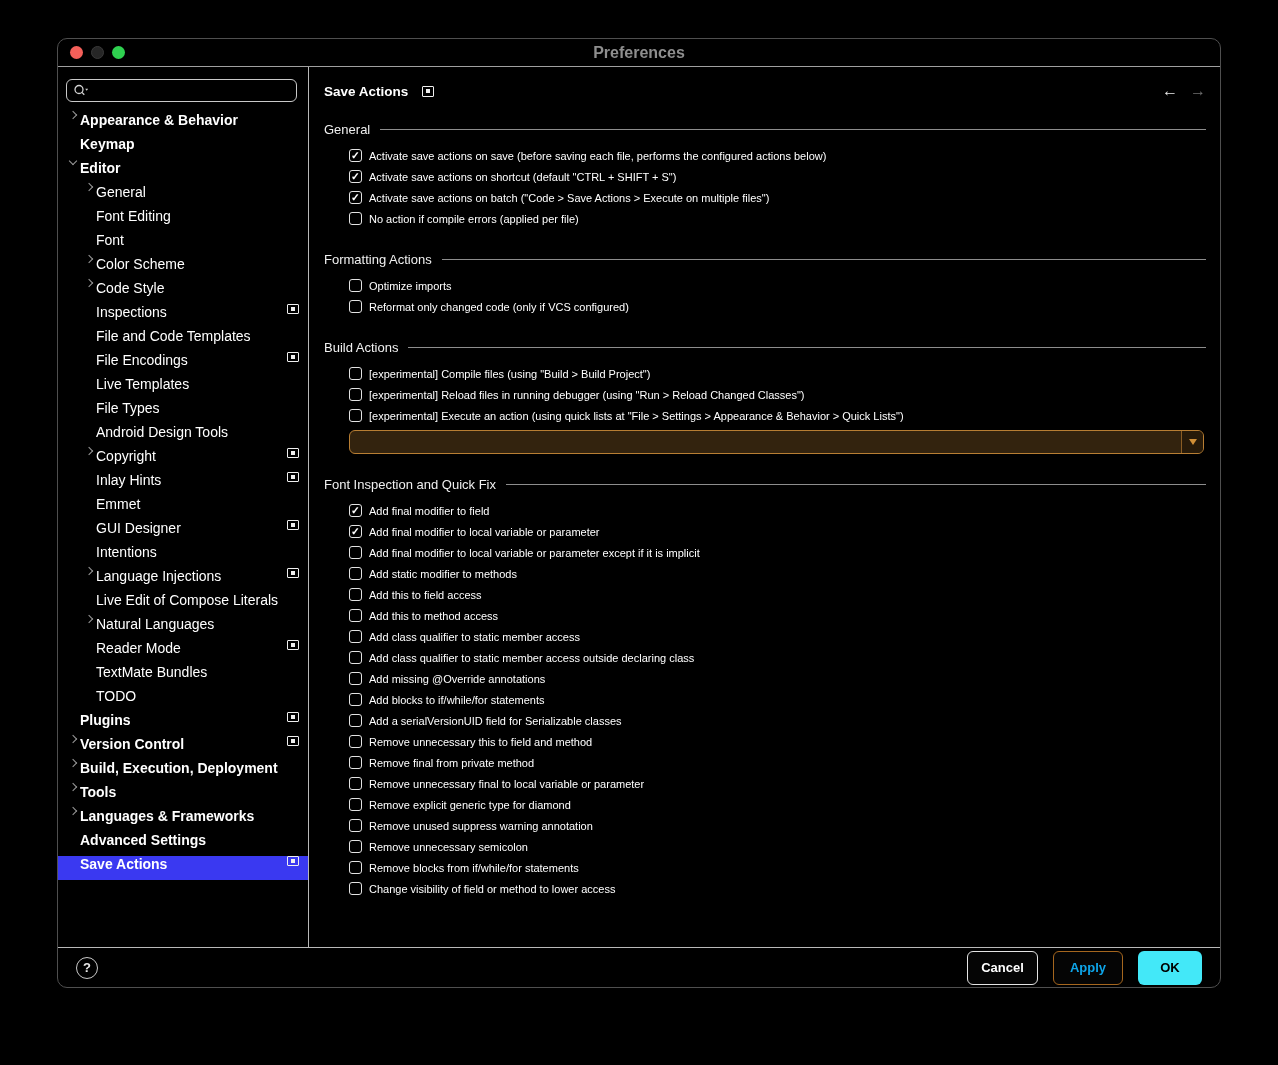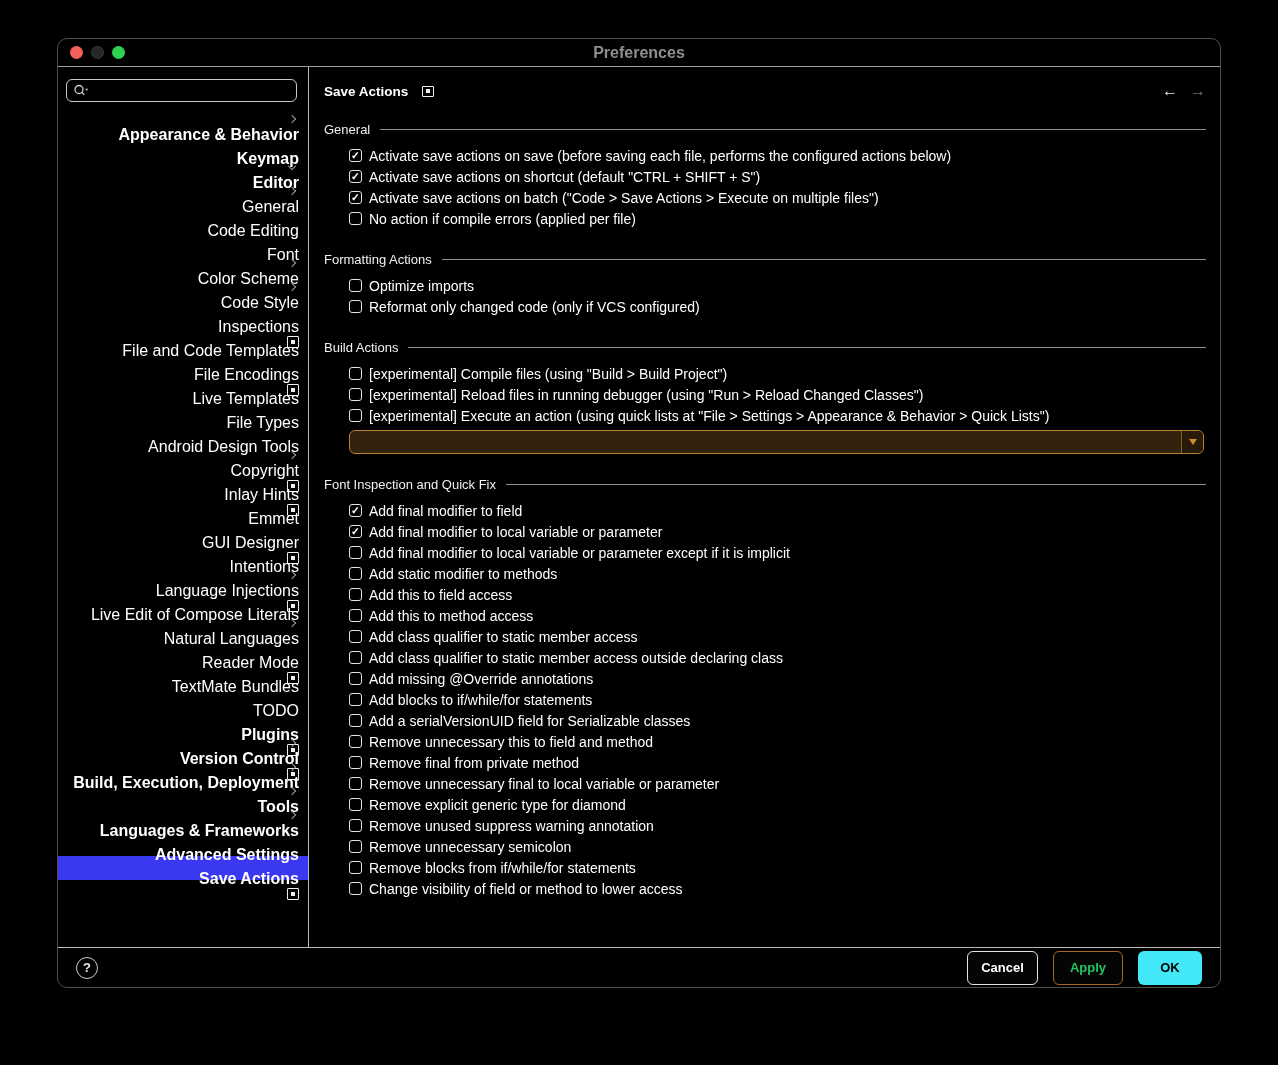--- a/index.html
+++ b/index.html
@@ -21,21 +21,21 @@
   .content { flex:1 1 auto; display:flex; min-height:0; }
   .sidebar { width:251px; flex:0 0 251px; border-right:1px solid #b9b9b9; padding-top:12px; overflow:hidden; }
   .searchbox {
     margin:0 11px 10px 8px; height:23px; border:1px solid #c9c9c9; border-radius:6px;
     display:flex; align-items:center; padding:0 6px; background:#000;
   }
   .search-glyph { display:flex; align-items:center; color:#cfcfcf; }
   .search-glyph svg { display:block; }
   .searchbox input { background:transparent; border:none; outline:none; color:#fff; font-size:12px; width:100%; margin-left:4px; font-family:"Liberation Sans", sans-serif; }
   .tree { margin-top:6px; }
-  .tree-row { height:24px; display:flex; align-items:flex-end; color:#fff; font-size:16px; cursor:default; padding-right:9px;flex-direction:column; }
+  .tree-row { height:24px; display:flex; align-items:flex-start; color:#fff; font-size:14px; cursor:default; padding-right:9px; }
   .tree-row.selected { background:#3a39f1; }
   .tree-row .chev-cell { width:14px; flex:0 0 14px; display:flex; align-items:center; justify-content:center; }
   .chev { width:6px; height:6px; border-right:1.6px solid #9b9b9b; border-bottom:1.6px solid #9b9b9b; }
   .chev.right { transform:rotate(-45deg); }
   .chev.down  { transform:rotate(45deg); margin-top:-2px; }
   .tree-label { white-space:nowrap; }
   .tree-label.bold { font-weight:bold; }
   .tree-spacer { flex:1 1 auto; }
   .editbox-icon { width:12px; height:10px; border:1px solid #efefef; border-radius:1px; display:flex; align-items:center; justify-content:center; flex:0 0 12px; }
   .editbox-icon .inner { width:4px; height:4px; background:#efefef; }
@@ -48,36 +48,36 @@
   .nav-back { color:#e9e9e9; } .nav-fwd { color:#6f6f6f; }
   .section { margin-top:23px; }
   .section:first-of-type { margin-top:19px; }
   .section-head { display:flex; align-items:center; }
   .section-title { color:#f0f0f0; font-size:13px; white-space:nowrap; }
   .section-line { flex:1 1 auto; height:1px; background:#8d8d8d; margin-left:10px; }
   .section-items { margin-top:8px; }
   .cb-row { height:21px; display:flex; align-items:center; padding-left:25px; }
   .checkbox { width:13px; height:13px; border:1.5px solid #e3e3e3; border-radius:3px; flex:0 0 13px; display:flex; align-items:center; justify-content:center; background:transparent; }
   .checkbox.checked::after { content:"\2713"; color:#fff; font-size:10.5px; font-weight:bold; line-height:1; }
-  .cb-label { color:#fff; font-size:14px; margin-left:7px; white-space:nowrap; }
+  .cb-label { color:#fff; font-size:11px; margin-left:7px; white-space:nowrap; }
   .dropdown {
     margin:4px 0 0 25px; height:24px; width:855px;
     background:#33230e; border:1px solid #b87e33; border-radius:6px;
     display:flex; align-items:stretch; overflow:hidden;
   }
   .dropdown-value { flex:1 1 auto; color:#e9c79a; font-size:12px; display:flex; align-items:center; padding:0 8px; }
   .dropdown-btn { width:22px; flex:0 0 22px; background:#271a09; border-left:1px solid #8a5c24; display:flex; align-items:center; justify-content:center; }
   .dd-tri { width:0; height:0; border-left:4.5px solid transparent; border-right:4.5px solid transparent; border-top:6px solid #d08f36; }
   
   .footer { flex:0 0 40px; border-top:1px solid #b9b9b9; display:flex; align-items:center; padding:0 18px; }
   .help-circle { width:22px; height:22px; border:1.5px solid #c9c9c9; border-radius:50%; color:#e8e8e8; font-size:13px; font-weight:bold; display:flex; align-items:center; justify-content:center; }
   .footer-btns { margin-left:auto; display:flex; gap:15px; }
   .btn { height:34px; border-radius:6px; font-size:13px; font-weight:bold; display:flex; align-items:center; justify-content:center; font-family:"Liberation Sans", sans-serif; }
   .btn-cancel { width:71px; background:#050505; border:1px solid #e4e4e4; color:#fff; }
-  .btn-apply  { width:70px; background:#050505; border:1px solid #a5661e; color:#22c55e; }
+  .btn-apply  { width:70px; background:#050505; border:1px solid #a5661e; color:#0ea5e9; }
   .btn-ok     { width:64px; background:#43e8f8; border:none; color:#000; }
 </style>
 </head>
 <body>
 
 <div class="window">
 
   <div class="titlebar">
     <div class="traffic">
       <span class="tl red"></span>
@@ -121,21 +121,21 @@
           </div>
           <div class="tree-row" style="padding-left: 24px;">
             <span class="chev-cell">
               <span class="chev right"></span>
             </span>
             <span class="tree-label">General</span>
             <span class="tree-spacer"></span>
           </div>
           <div class="tree-row" style="padding-left: 24px;">
             <span class="chev-cell"></span>
-            <span class="tree-label">Code Editing</span>
+            <span class="tree-label">Font Editing</span>
             <span class="tree-spacer"></span>
           </div>
           <div class="tree-row" style="padding-left: 24px;">
             <span class="chev-cell"></span>
             <span class="tree-label">Font</span>
             <span class="tree-spacer"></span>
           </div>
           <div class="tree-row" style="padding-left: 24px;">
             <span class="chev-cell">
               <span class="chev right"></span>

